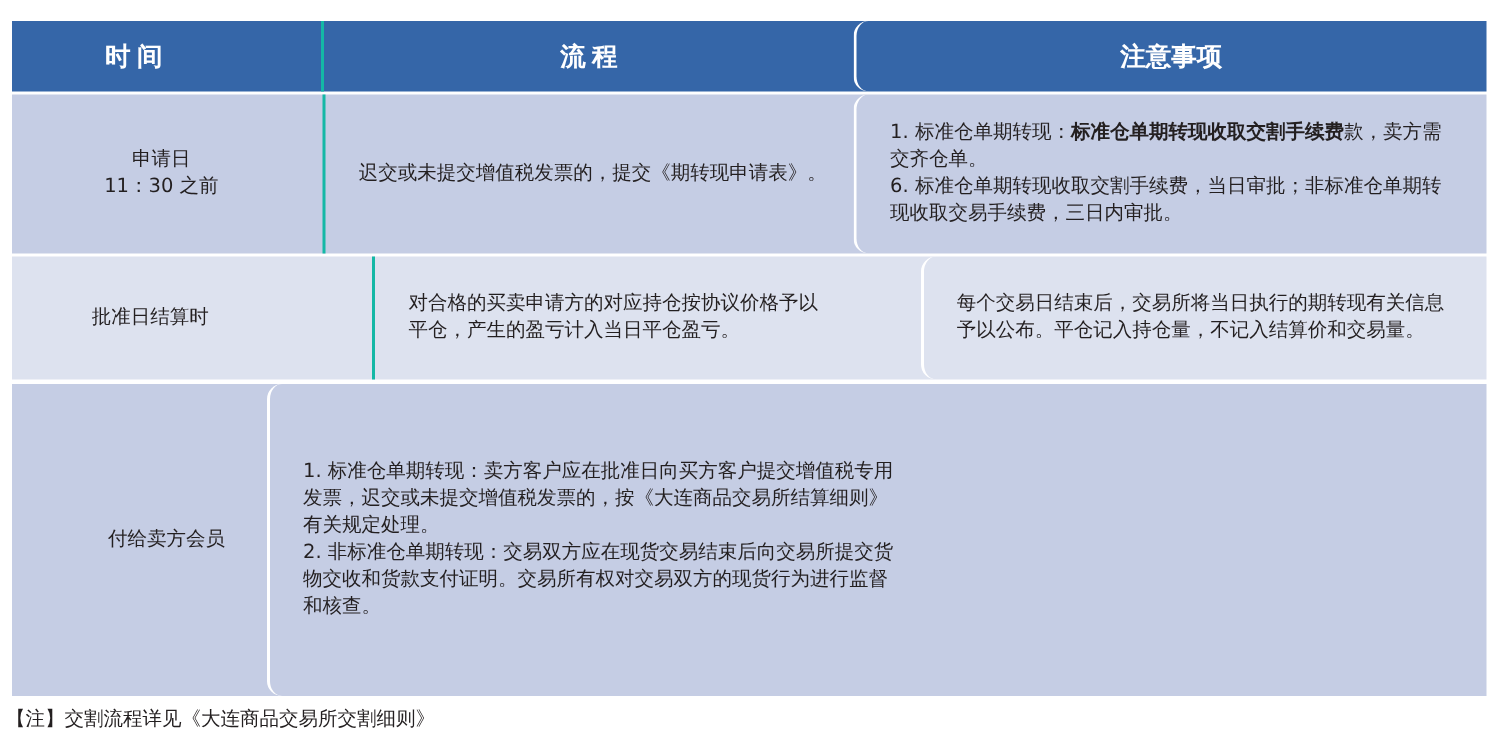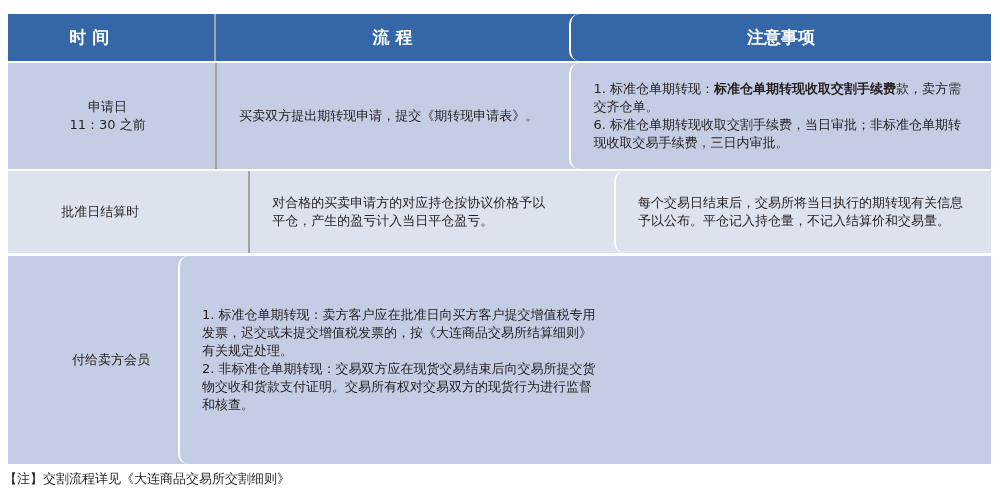--- a/index.html
+++ b/index.html
@@ -2,45 +2,45 @@
 <html><head>
 <meta charset="utf-8">
 <style>
   html, body { margin:0; padding:0; background:#ffffff; }
   body { width:1000px; height:496px; position:relative; overflow:hidden;
          font-family:"DejaVu Sans","Liberation Sans",sans-serif; color:#231f20; }
   .tbl { position:absolute; left:8px; top:14px; width:983px; }
   .row { display:flex; }
   .cell { box-sizing:border-box; display:flex; align-items:center; }
   .c1 { width:170px; justify-content:center; text-align:center;padding-left:36px; }
-  .c2 { width:371px; border-left:2px solid #a3a3a3; padding:0 18px 0 22px;margin-left:44px; }
+  .c2 { width:371px; border-left:2px solid #14b8a6; padding:0 18px 0 22px;margin-left:44px; }
   .c3 { width:442px; border-left:2px solid #ffffff; padding:0 18px 0 22px;border-radius:10px; }
   .hdr { background:#3566a8; height:47px; color:#ffffff; font-weight:bold; font-size:17px; }
-  .hdr .cell { justify-content:center; padding:0; }
+  .hdr .cell { justify-content:center; padding:0;font-family:Liberation Serif, serif; }
   .r1 { background:#c5cde4; height:106px; margin-top:2px; }
   .r2 { background:#dde2ef; height:82px; margin-top:2px;gap:48px; }
   .r3 { background:#c5cde4; height:208px; margin-top:3px; }
   .txt { font-size:13px; line-height:18px; white-space:pre-line; }
   .b { font-weight:bold; }
   .foot { position:absolute; left:4px; top:470px; font-size:13px; }
 </style>
 </head>
 <body>
 
 <div class="tbl">
   <div class="row hdr">
     <div class="cell c1">时  间</div>
     <div class="cell c2">流  程</div>
     <div class="cell c3">注意事项</div>
   </div>
 
   <div class="row r1">
     <div class="cell c1 txt">申请日
 11：30 之前</div>
-    <div class="cell c2 txt">买卖双方提出期转现申请，提交《期转现申请表》。</div>
+    <div class="cell c2 txt">迟交或未提交增值税发票的，提交《期转现申请表》。</div>
     <div class="cell c3">
       <div class="txt"><span>1. 标准仓单期转现：</span><span class="b">标准仓单期转现收取交割手续费</span><span>款，卖方需交齐仓单。</span><br><span> 6. 标准仓单期转现收取交割手续费，当日审批；非标准仓单期转现收取交易手续费，三日内审批。</span></div>
     </div>
   </div>
 
   <div class="row r2">
     <div class="cell c1 txt">批准日结算时</div>
     <div class="cell c2 txt">对合格的买卖申请方的对应持仓按协议价格予以平仓，产生的盈亏计入当日平仓盈亏。</div>
     <div class="cell c3 txt">每个交易日结束后，交易所将当日执行的期转现有关信息予以公布。平仓记入持仓量，不记入结算价和交易量。</div>
   </div>

